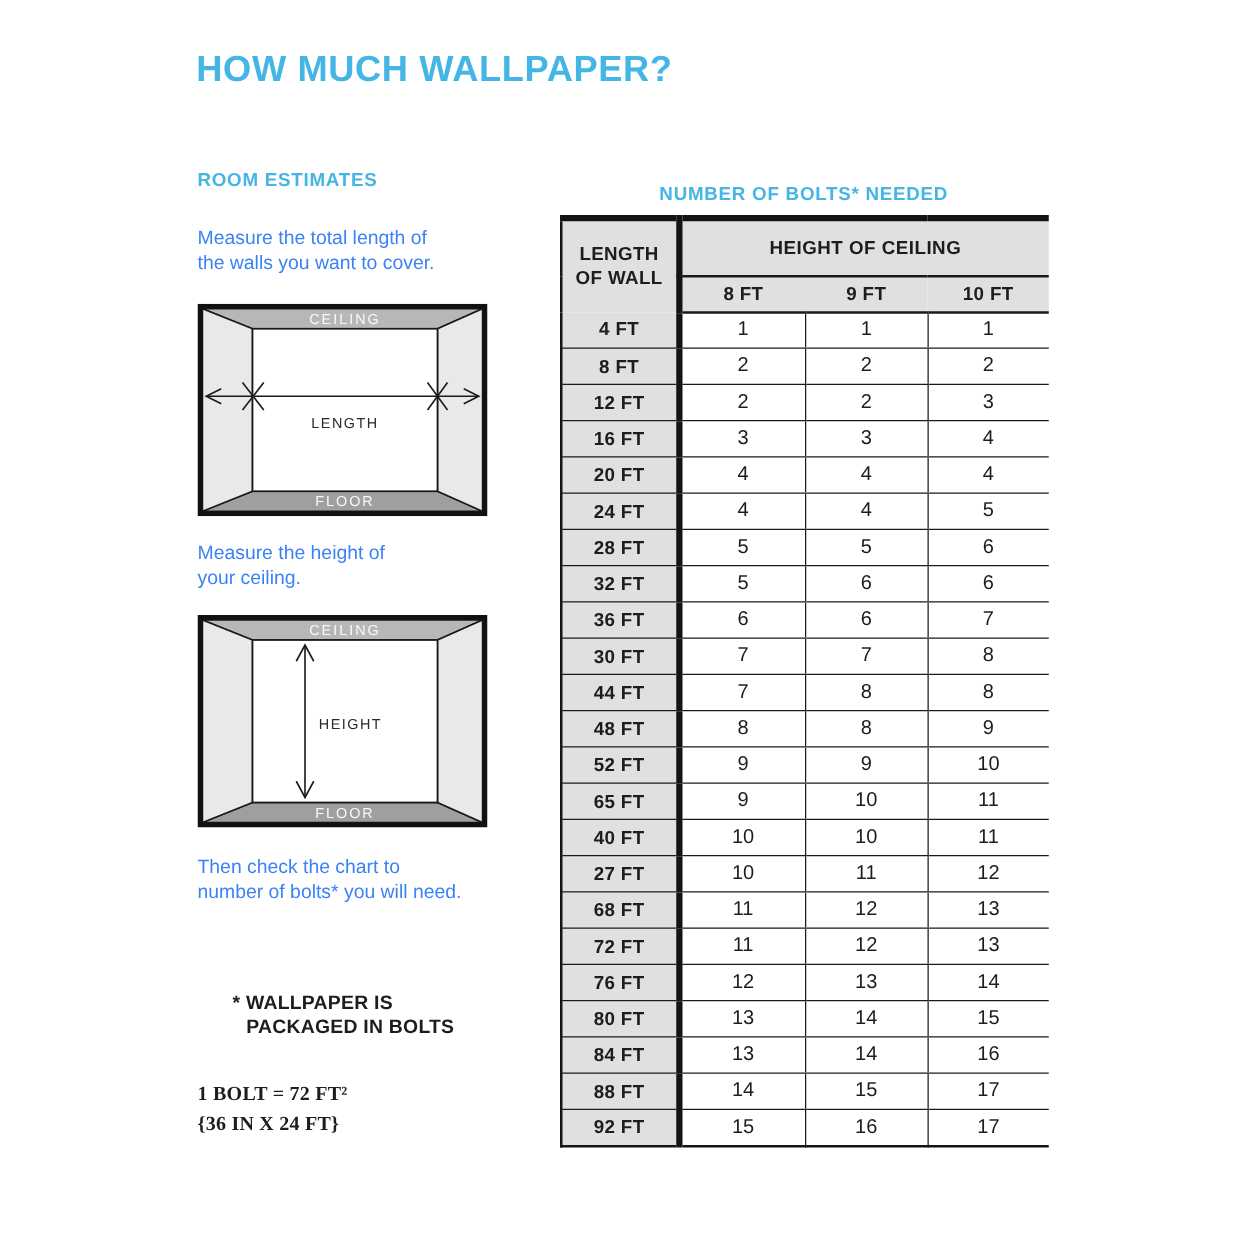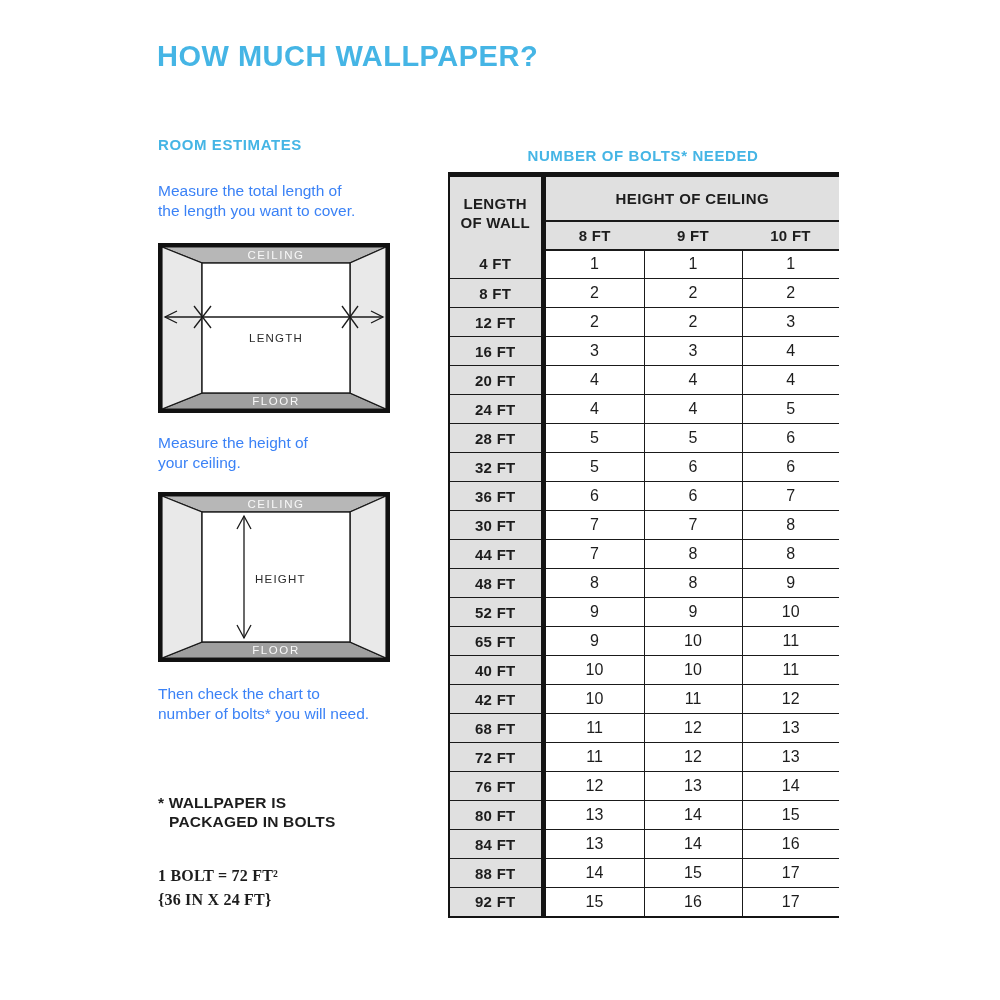--- a/index.html
+++ b/index.html
@@ -18,21 +18,21 @@
     font-size: 15px; font-weight: bold; letter-spacing: 0.6px;
     color: var(--accent);
   }
   .para { font-size: 15.5px; line-height: 20px; color: #3b82f6; }
   .room-svg { display: block; }
   .svg-wall-label { fill: #f8f8f8; font-size: 11.5px; letter-spacing: 1.6px; font-family: "Liberation Sans", sans-serif; }
   .svg-dim-label { fill: #2a2a2a; font-size: 11.5px; letter-spacing: 1.2px; font-family: "Liberation Sans", sans-serif; }
   .anchor-mid { text-anchor: middle; }
   .anchor-start { text-anchor: start; }
 
-  .footnote { font-size: 15.5px; font-weight: bold; line-height: 19px; letter-spacing: 0.2px; }
+  .footnote { font-size: 15.5px; font-weight: bold; line-height: 19px; letter-spacing: 0.2px; margin-left: 28px; }
   .footnote .indent { padding-left: 11px; }
   .bolt-info { font-size: 16px; font-weight: bold; line-height: 24px; letter-spacing: 0.2px; }
 
   .table-title-wrap { left: 448px; top: 147px; width: 390px; text-align: center; }
 
   table.bolts {
     left: 448px; top: 172px;
     border-collapse: collapse;
     table-layout: fixed;
     width: 390px;
@@ -76,21 +76,21 @@
 </style>
 </head>
 <body>
 
 <h1 class="abs page-title">HOW MUCH WALLPAPER?</h1>
 
 <div class="abs section-heading" style="left:158px; top:136px;">ROOM ESTIMATES</div>
 
 <div class="abs para" style="left:158px; top:181px;">
   <div>Measure the total length of</div>
-  <div>the length you want to cover.</div>
+  <div>the walls you want to cover.</div>
 </div>
 
 <svg class="abs room-svg" style="left:158px; top:243px;" width="232" height="170" viewBox="0 0 232 170">
   <rect x="2" y="2" width="228" height="166" fill="#ffffff"></rect>
   <polygon points="4,4 228,4 192,20 44,20" fill="#b7b7b7" stroke="#1a1a1a" stroke-width="1.2"></polygon>
   <polygon points="4,166 228,166 192,150 44,150" fill="#9f9f9f" stroke="#1a1a1a" stroke-width="1.2"></polygon>
   <polygon points="4,4 44,20 44,150 4,166" fill="#e9e9e9" stroke="#1a1a1a" stroke-width="1.2"></polygon>
   <polygon points="228,4 192,20 192,150 228,166" fill="#e9e9e9" stroke="#1a1a1a" stroke-width="1.2"></polygon>
   <rect x="44" y="20" width="148" height="130" fill="#ffffff" stroke="#1a1a1a" stroke-width="1.4"></rect>
   <rect x="2" y="2" width="228" height="166" fill="none" stroke="#111111" stroke-width="4"></rect>
@@ -256,21 +256,21 @@
         <td class="val-cell vline">10</td>
         <td class="val-cell vline">11</td>
       </tr>
       <tr>
         <td class="len-cell">40 FT</td>
         <td class="val-cell">10</td>
         <td class="val-cell vline">10</td>
         <td class="val-cell vline">11</td>
       </tr>
       <tr>
-        <td class="len-cell">42 FT</td>
+        <td class="len-cell">27 FT</td>
         <td class="val-cell">10</td>
         <td class="val-cell vline">11</td>
         <td class="val-cell vline">12</td>
       </tr>
       <tr>
         <td class="len-cell">68 FT</td>
         <td class="val-cell">11</td>
         <td class="val-cell vline">12</td>
         <td class="val-cell vline">13</td>
       </tr>

